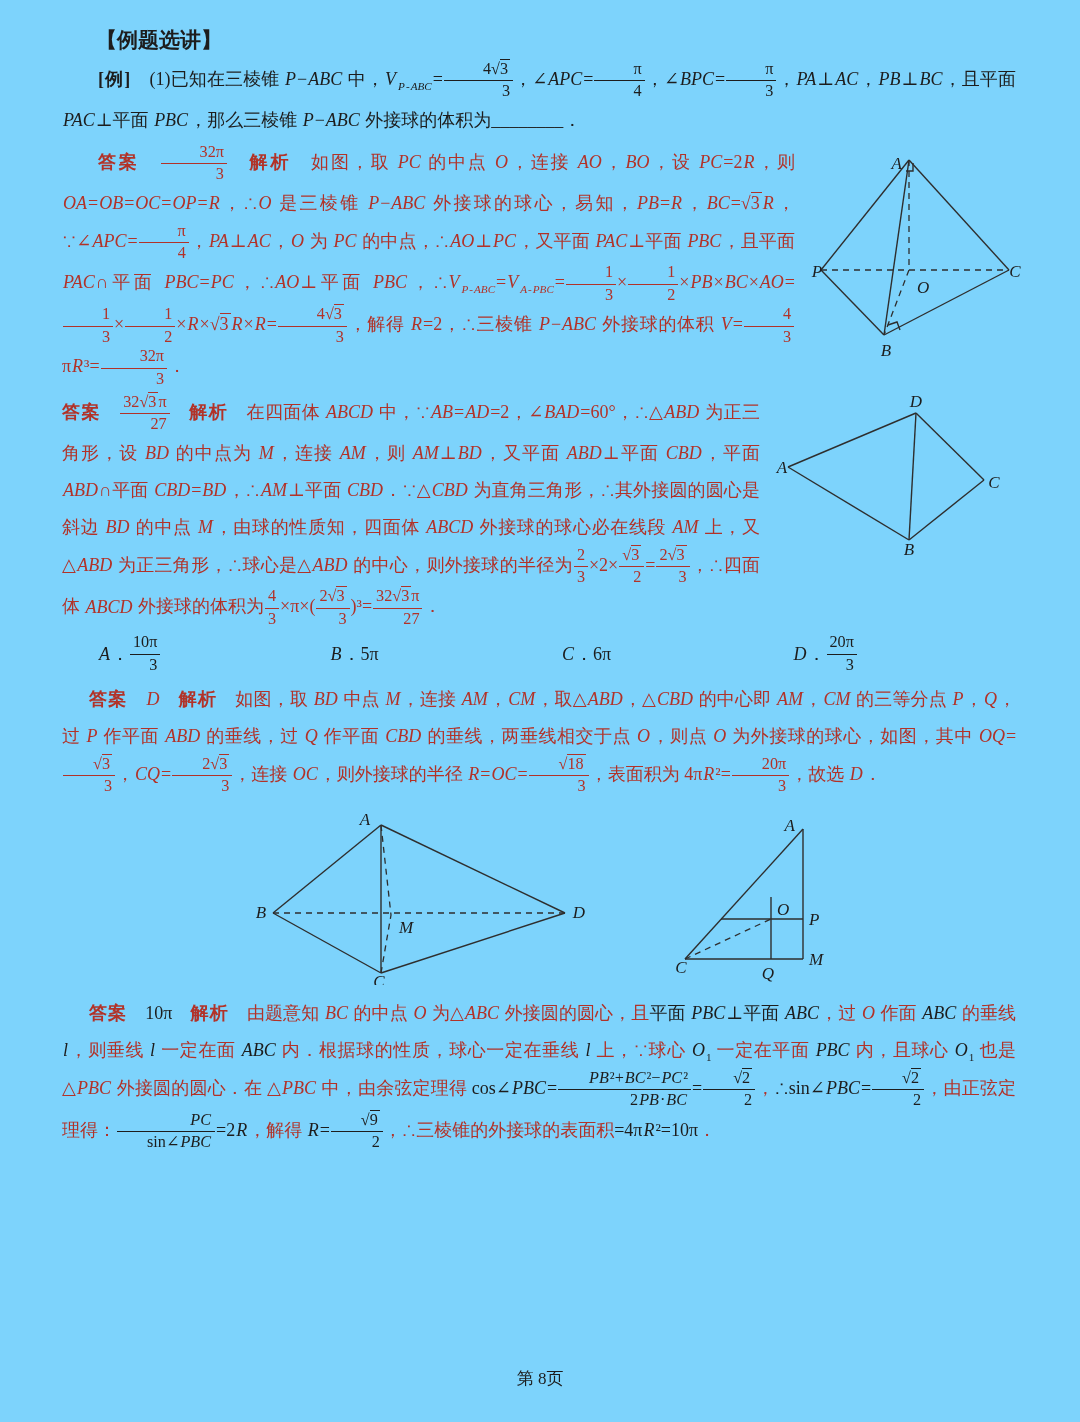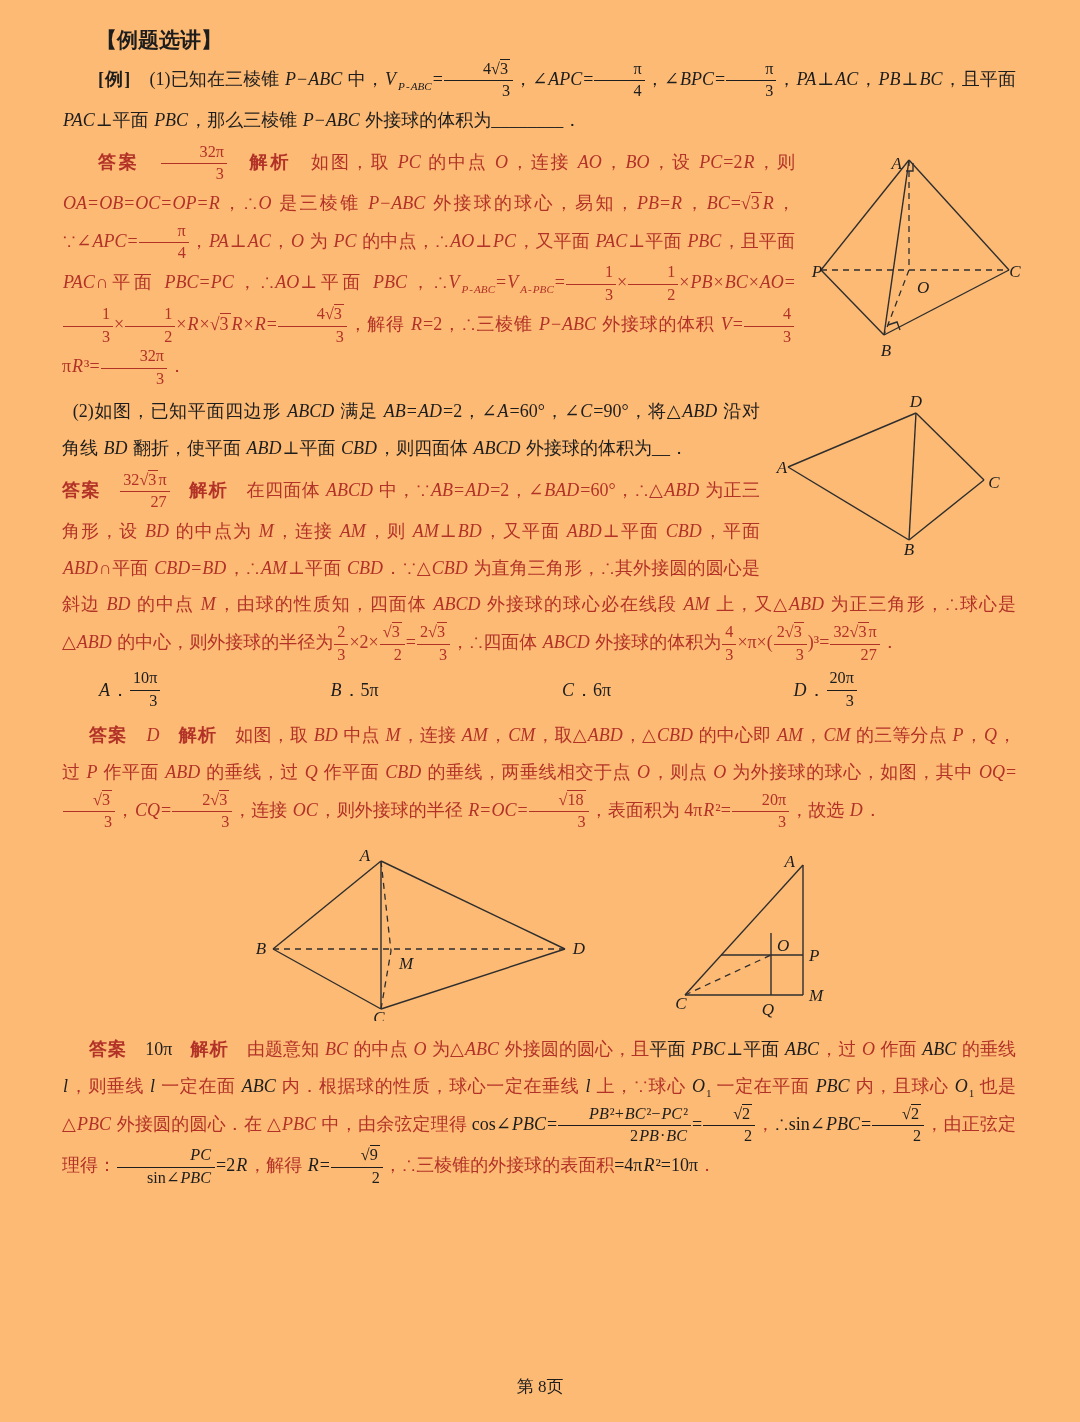--- a/index.html
+++ b/index.html
@@ -1,17 +1,17 @@
 <!DOCTYPE html>
 <html><head>
 <meta charset="utf-8">
 <style>
   html,body{margin:0;padding:0;background:#9a9a9a;}
   .page{
-    position:relative;width:1080px;height:1422px;margin:0 auto;background:#fdba74;
+    position:relative;width:1080px;height:1422px;margin:0 auto;background:#7dd3fc;
     font-family:"Liberation Serif","DejaVu Serif",serif;color:#1d1d1d;
     padding:26px 56px 0 62px;box-sizing:border-box;overflow:hidden;
   }
   .hd{font-size:21px;font-weight:bold;margin:0 0 6px 34px;}
   p.tx{margin:0 8px 4px 0;font-size:18px;line-height:2.05;text-align:justify;}
   .ind2{text-indent:2em;} .ind15{text-indent:1.5em;} .ind06{text-indent:0.6em;}
   .red{color:#b23228;}
   .blk{color:#1d1d1d;}
   b{letter-spacing:1px;}
   i{font-style:italic;padding:0 1px;}
@@ -23,21 +23,21 @@
   .sq{white-space:nowrap;}
   .sq .ov{border-top:1.4px solid currentColor;padding:0 2px 0 0;}
   .figR{float:right;margin:2px 0 6px 14px;}
   .choices{display:flex;font-size:18px;margin:0 0 6px 36px;}
   .choices .c{width:25%;display:flex;align-items:center;}
   .figures{display:flex;justify-content:center;align-items:flex-end;gap:80px;margin:8px 0 10px;}
   svg{display:block;}
   svg text{font-family:"Liberation Serif","DejaVu Serif",serif;font-style:italic;font-size:17px;fill:#1d1d1d;}
   svg .e{stroke:#2e2e2e;stroke-width:1.4;fill:none;}
   svg .d{stroke:#2e2e2e;stroke-width:1.3;fill:none;stroke-dasharray:6 5;}
-  .footer{position:absolute;bottom:24px;left:0;width:100%;text-align:center;font-size:17px;color:#1d1d1d;}
+  .footer{position:absolute;bottom:32px;left:0;width:100%;text-align:center;font-size:17px;color:#1d1d1d;}
 </style>
 </head>
 <body>
 
 <div class="page">
 
   <div class="hd">【例题选讲】</div>
 
   <p class="tx ind2"><b>[例]</b>　(1)已知在三棱锥 <i>P</i>−<i>ABC</i> 中，<i>V</i><sub><i>P</i>-<i>ABC</i></sub>=<span class="fr">
         <span class="nu">4<span class="sq">√<span class="ov">3</span></span></span>
@@ -106,21 +106,20 @@
       <line class="e" x1="210" y1="85" x2="135" y2="145"></line>
       <line class="e" x1="135" y1="145" x2="14" y2="72"></line>
       <line class="e" x1="142" y1="18" x2="135" y2="145"></line>
       <text x="8" y="78" text-anchor="middle">A</text>
       <text x="142" y="12" text-anchor="middle">D</text>
       <text x="220" y="93" text-anchor="middle">C</text>
       <text x="135" y="160" text-anchor="middle">B</text>
     </svg>
   </div>
 
-  <p class="tx ind06">(2)如图，已知平面四边形 <i>ABCD</i> 满足 <i>AB</i>=<i>AD</i>=2，∠<i>A</i>=60°，∠<i>C</i>=90°，将△<i>ABD</i> 沿对角线 <i>BD</i> 翻折，使平面 <i>ABD</i>⊥平面 <i>CBD</i>，则四面体 <i>ABCD</i> 外接球的体积为__．</p>
 
   <p class="tx red"><b>答案</b>　<span class="fr">
         <span class="nu">32<span class="sq">√<span class="ov">3</span></span>π</span>
         <span class="de">27</span>
       </span>　<b>解析</b>　在四面体 <i>ABCD</i> 中，∵<i>AB</i>=<i>AD</i>=2，∠<i>BAD</i>=60°，∴△<i>ABD</i> 为正三角形，设 <i>BD</i> 的中点为 <i>M</i>，连接 <i>AM</i>，则 <i>AM</i>⊥<i>BD</i>，又平面 <i>ABD</i>⊥平面 <i>CBD</i>，平面 <i>ABD</i>∩平面 <i>CBD</i>=<i>BD</i>，∴<i>AM</i>⊥平面 <i>CBD</i>．∵△<i>CBD</i> 为直角三角形，∴其外接圆的圆心是斜边 <i>BD</i> 的中点 <i>M</i>，由球的性质知，四面体 <i>ABCD</i> 外接球的球心必在线段 <i>AM</i> 上，又△<i>ABD</i> 为正三角形，∴球心是△<i>ABD</i> 的中心，则外接球的半径为<span class="fr">
         <span class="nu">2</span>
         <span class="de">3</span>
       </span>×2×<span class="fr">
         <span class="nu"><span class="sq">√<span class="ov">3</span></span></span>
         <span class="de">2</span>

